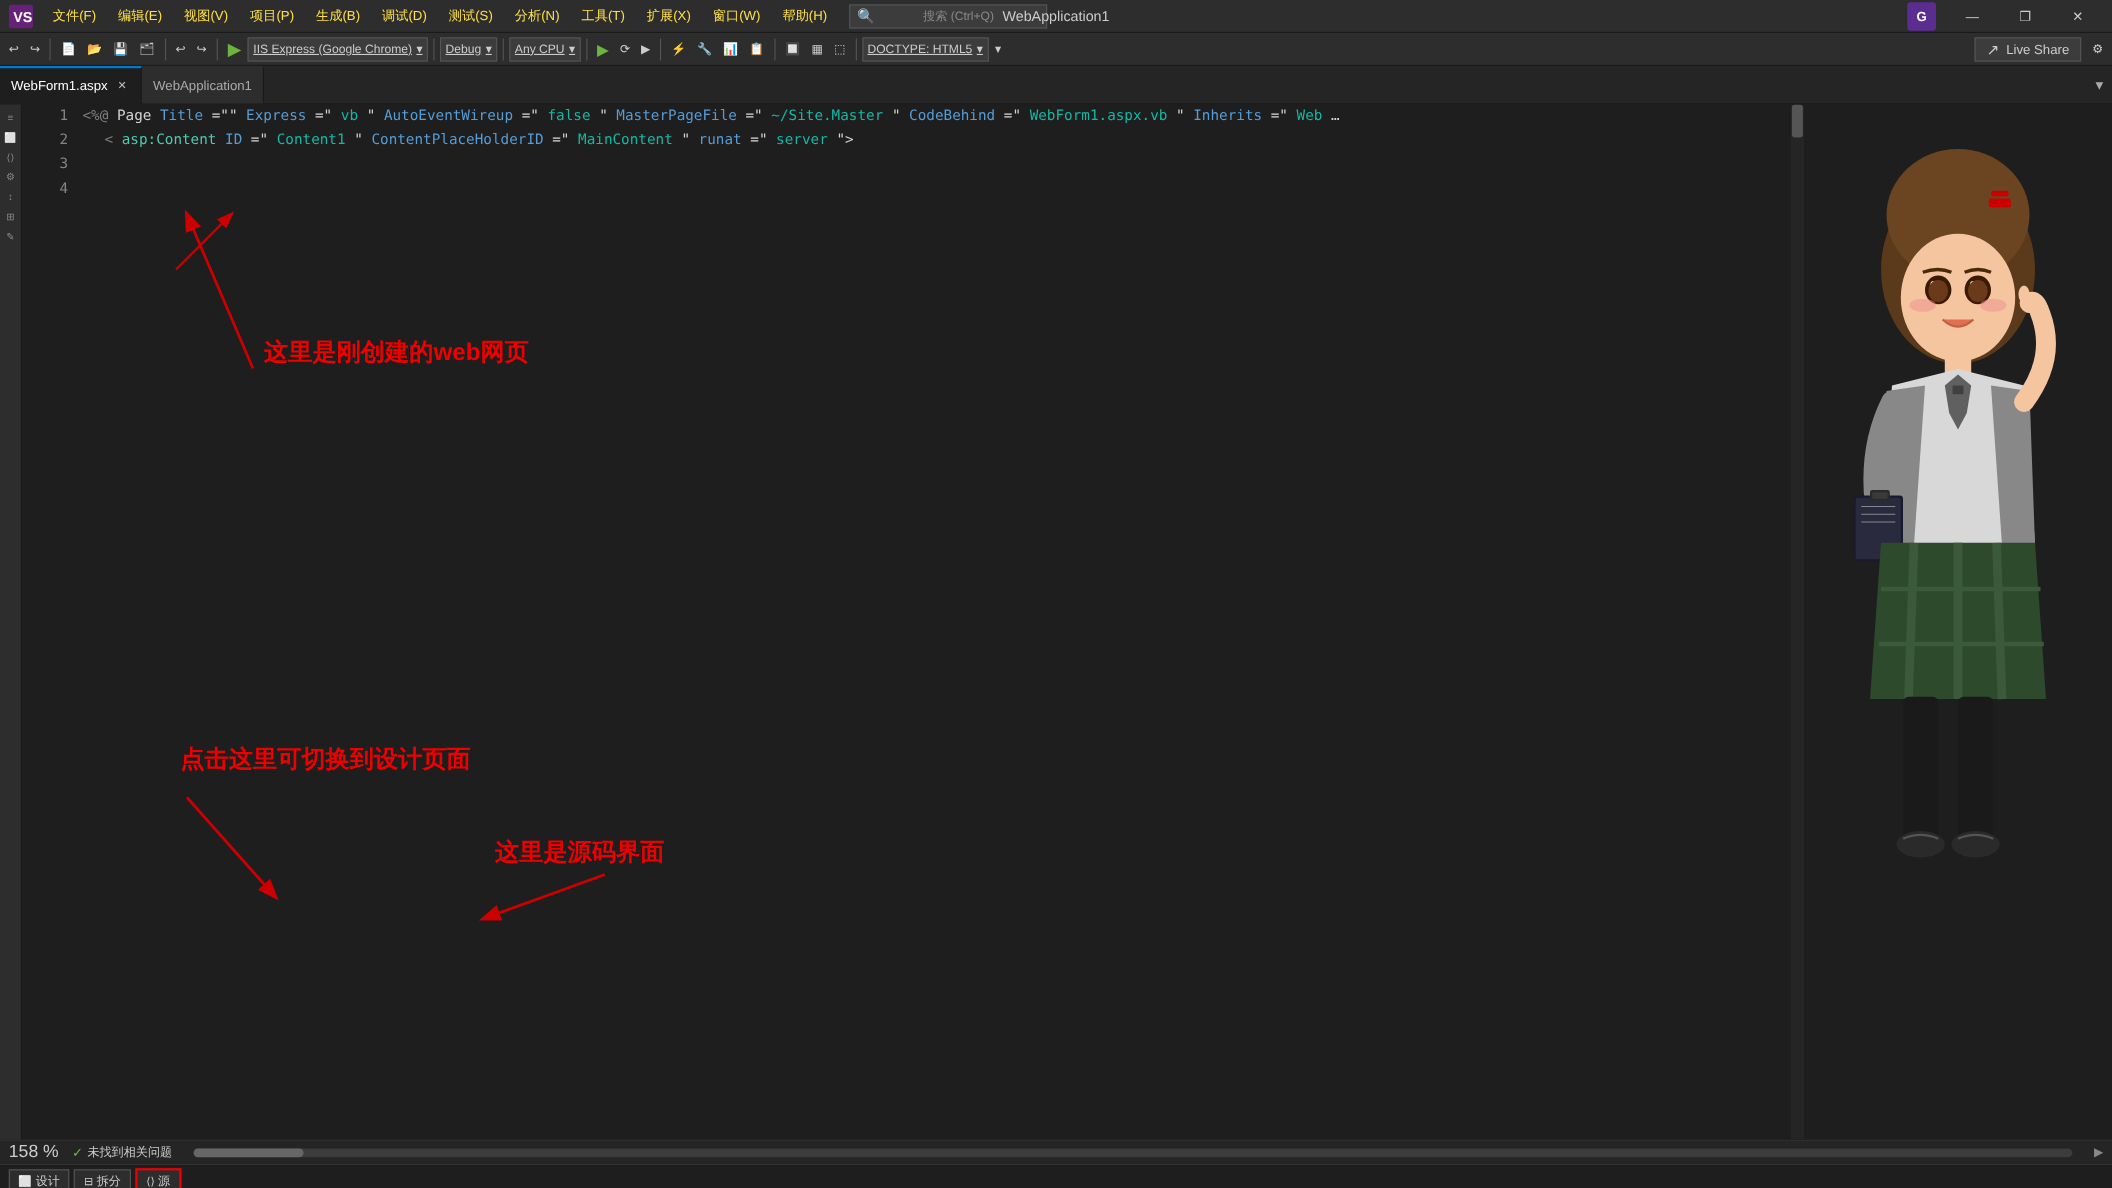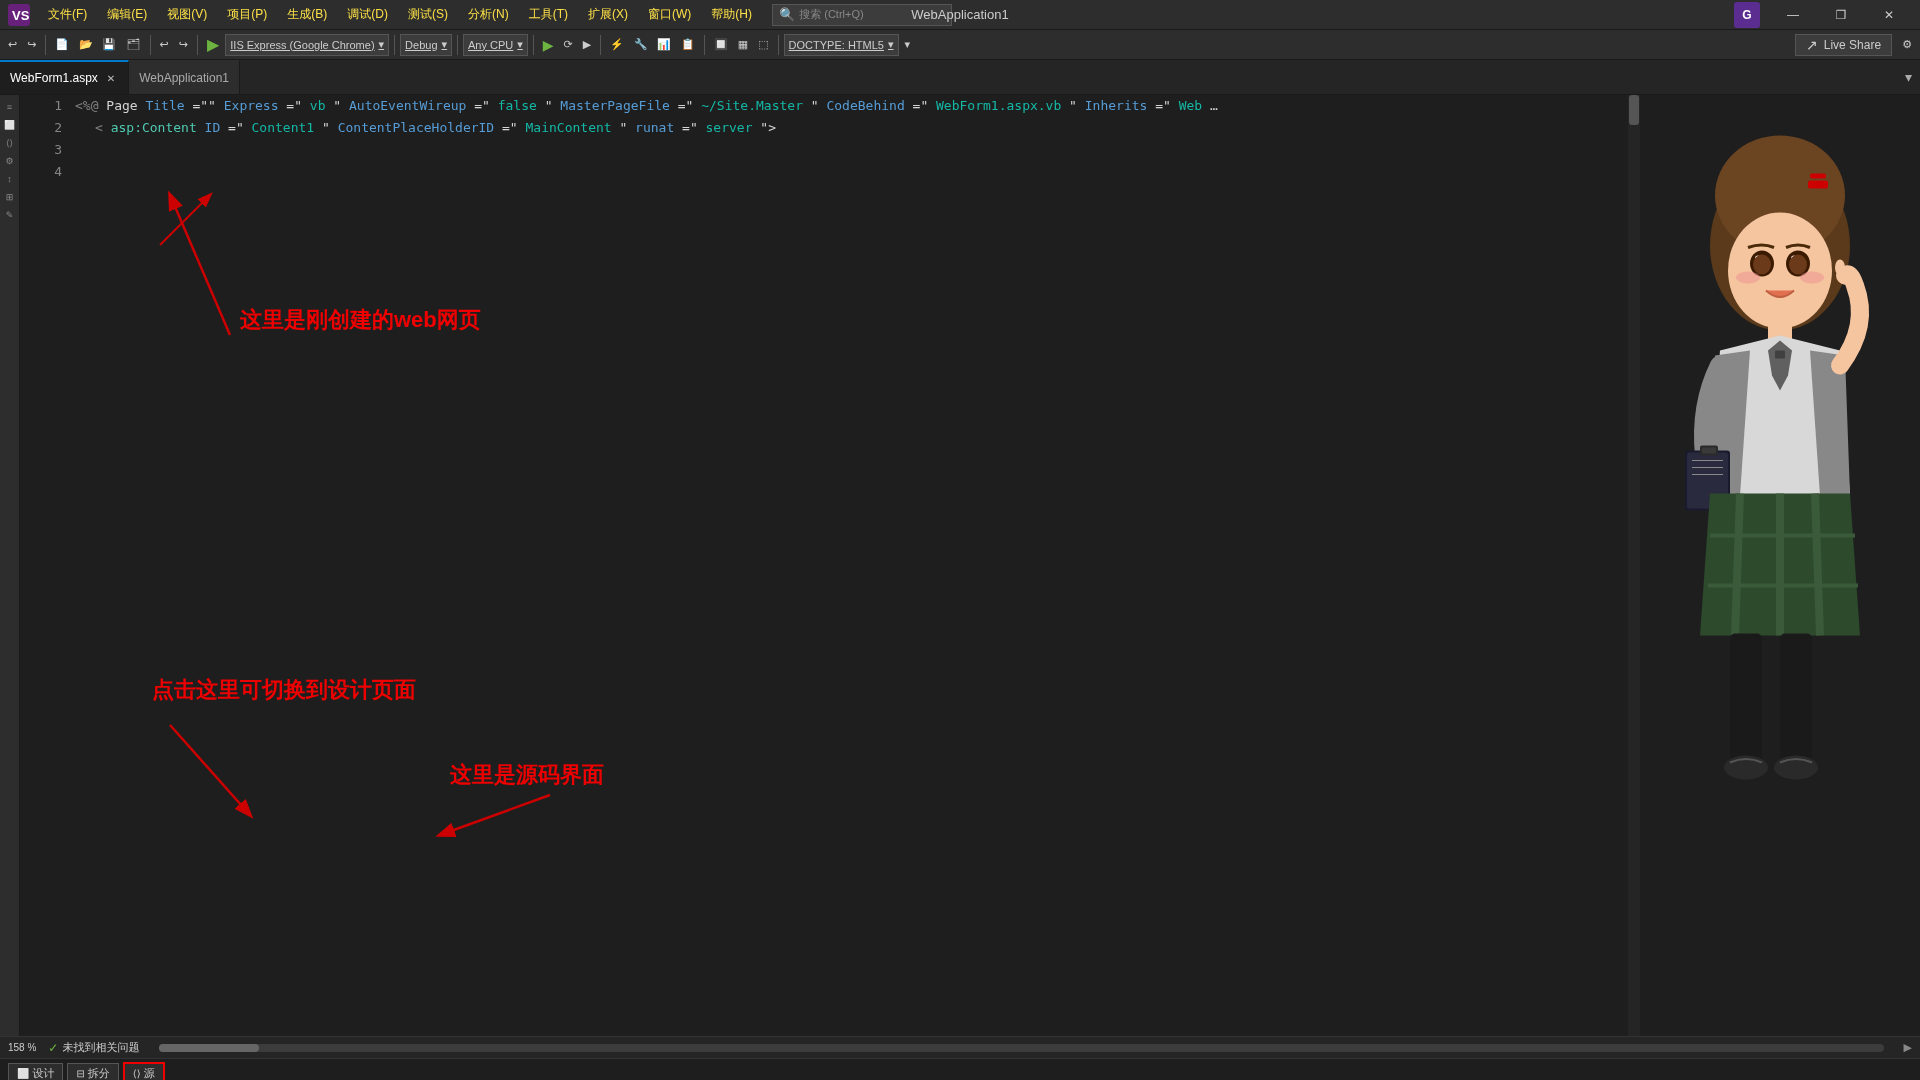--- a/index.html
+++ b/index.html
@@ -274,21 +274,21 @@
       border: 1px solid #555;
       cursor: pointer;
       display: flex;
       align-items: center;
       gap: 3px;
     }
     .switch-btn.active-switch { border: 2px solid #e00; }
 
     
     .zoom-indicator {
-      font-size: 10px;
+      font-size: 16px;
       color: #ccc;
       cursor: pointer;
     }
 
     
     #lower-status {
       height: 22px;
       background: #252526;
       display: flex;
       align-items: center;
@@ -322,21 +322,21 @@
     <span class="menu-item">调试(D)</span>
     <span class="menu-item">测试(S)</span>
     <span class="menu-item">分析(N)</span>
     <span class="menu-item">工具(T)</span>
     <span class="menu-item">扩展(X)</span>
     <span class="menu-item">窗口(W)</span>
     <span class="menu-item">帮助(H)</span>
 
     <div style="display:flex;align-items:center;background:#3c3c3c;border:1px solid #555;padding:1px 6px;margin-left:8px;width:180px;height:22px;gap:4px;">
       <span style="color:#aaa;font-size:13px;">🔍</span>
-      <span style="font-size:11px;color:#888;">搜索 (Ctrl+Q)</span>
+      <span style="font-size:11px;color:#888;margin-left:40px;">搜索 (Ctrl+Q)</span>
     </div>
   </div>
   <div id="title-bar-center">WebApplication1</div>
   <div id="title-bar-right">
 
     <div style="width:26px;height:26px;background:#5c2d91;border-radius:3px;display:flex;align-items:center;justify-content:center;margin-right:8px;">
       <span style="color:#fff;font-size:12px;font-weight:bold;">G</span>
     </div>
     <div class="win-btn">—</div>
     <div class="win-btn">❐</div>
@@ -510,21 +510,21 @@
 
       <svg style="position:absolute;top:80px;left:130px;" width="130" height="170">
         <defs>
           <marker id="ah2" markerWidth="8" markerHeight="8" refX="6" refY="3" orient="auto">
             <polygon points="0 0, 8 3, 0 6" fill="#c00"></polygon>
           </marker>
         </defs>
         <line x1="80" y1="160" x2="20" y2="20" stroke="#c00" stroke-width="2.5" marker-end="url(#ah2)"></line>
       </svg>
 
-      <div class="annotation-text" style="top:580px;left:132px;">点击这里可切换到设计页面</div>
+      <div class="annotation-text" style="top:580px;left:144px;">点击这里可切换到设计页面</div>
 
       <svg style="position:absolute;top:620px;left:130px;" width="180" height="120">
         <defs>
           <marker id="ah3" markerWidth="8" markerHeight="8" refX="6" refY="3" orient="auto">
             <polygon points="0 0, 8 3, 0 6" fill="#c00"></polygon>
           </marker>
         </defs>
         <line x1="20" y1="10" x2="100" y2="100" stroke="#c00" stroke-width="2.5" marker-end="url(#ah3)"></line>
       </svg>
 

